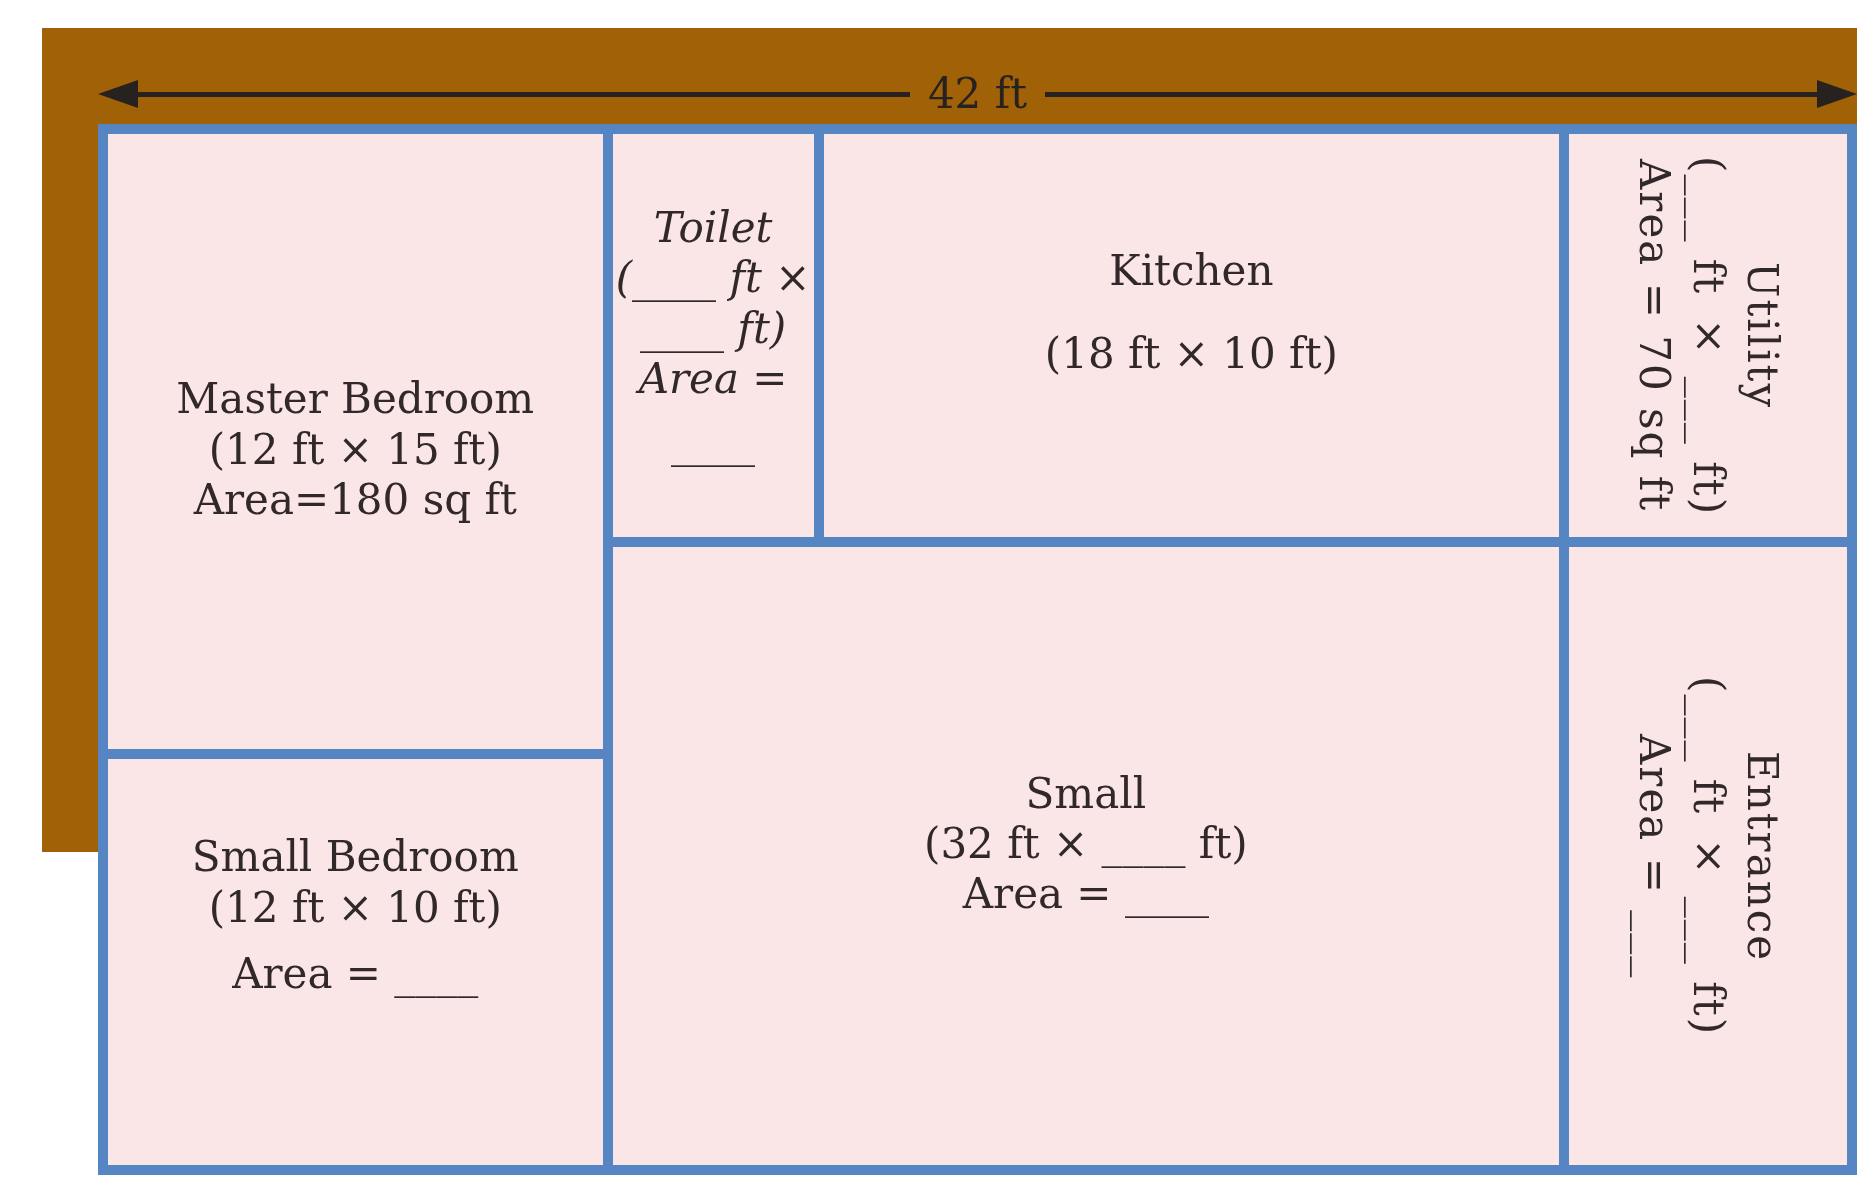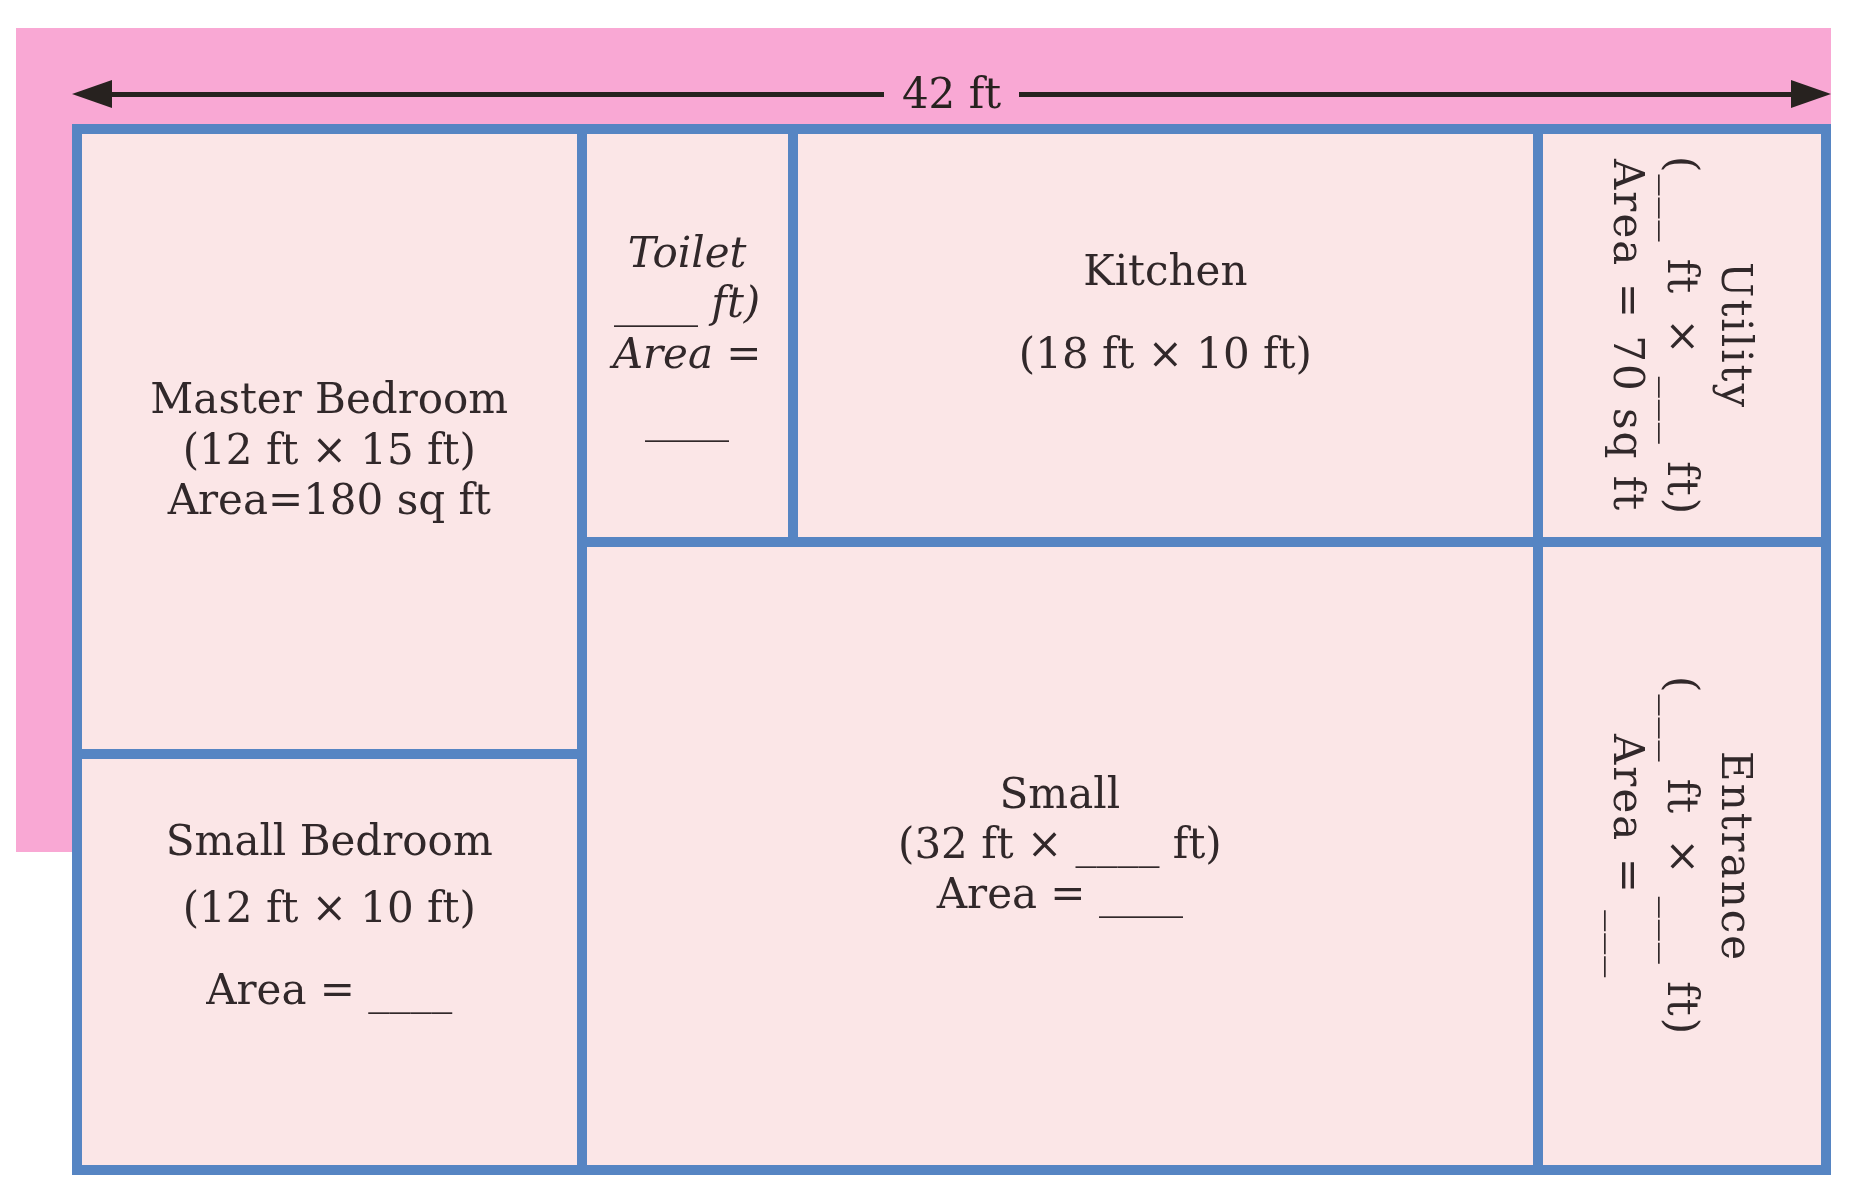--- a/index.html
+++ b/index.html
@@ -9,23 +9,23 @@
     width: 1868px;
     height: 1204px;
     background: #ffffff;
     overflow: hidden;
     font-family: "DejaVu Serif", "Liberation Serif", serif;
     color: #31282a;
   }
 
   .pink-canvas {
     position: absolute;
-    left: 16px; top: 28px;
+    left: 42px; top: 28px;
     width: 1815px; height: 824px;
-    background: #f9a8d4;
+    background: #a16207;
   }
 
   
   .dim-arrow {
     position: absolute;
     left: 56px; top: 46px;
     width: 1759px; height: 40px;
     display: flex;
     align-items: center;
   }
@@ -65,21 +65,21 @@
     text-align: center;
     font-size: 42px;
     line-height: 1.2;
     overflow: hidden;
   }
 
   .room-master   { grid-area: 1 / 1 / 3 / 2; padding-top: 17px; }
   .room-toilet   { grid-area: 1 / 2 / 2 / 3; font-style: italic; }
   .room-kitchen  { grid-area: 1 / 3 / 2 / 4; padding-bottom: 46px; gap: 32px; }
   .room-utility  { grid-area: 1 / 4 / 2 / 5; }
-  .room-small    { grid-area: 3 / 1 / 4 / 2; padding-bottom: 92px; gap: 16px; }
+  .room-small    { grid-area: 3 / 1 / 4 / 2; padding-bottom: 92px; }
   .room-hall     { grid-area: 2 / 2 / 4 / 4; padding-bottom: 24px; }
   .room-entrance { grid-area: 2 / 4 / 4 / 5; }
 
   .gap-above-sm { margin-top: 16px; }
   .gap-above-xs { margin-top: 14px; }
 
   
   .rot {
     writing-mode: vertical-rl;
     text-orientation: mixed;
@@ -106,20 +106,21 @@
     <div class="plan-grid">
 
       <div class="room room-master">
         <div>Master Bedroom</div>
         <div>(12 ft × 15 ft)</div>
         <div>Area=180 sq ft</div>
       </div>
 
       <div class="room room-toilet">
         <div>Toilet</div>
+        <div>(____ ft ×</div>
         <div>____ ft)</div>
         <div>Area =</div>
         <div class="gap-above-xs">____</div>
       </div>
 
       <div class="room room-kitchen">
         <div>Kitchen</div>
         <div>(18 ft × 10 ft)</div>
       </div>
 

